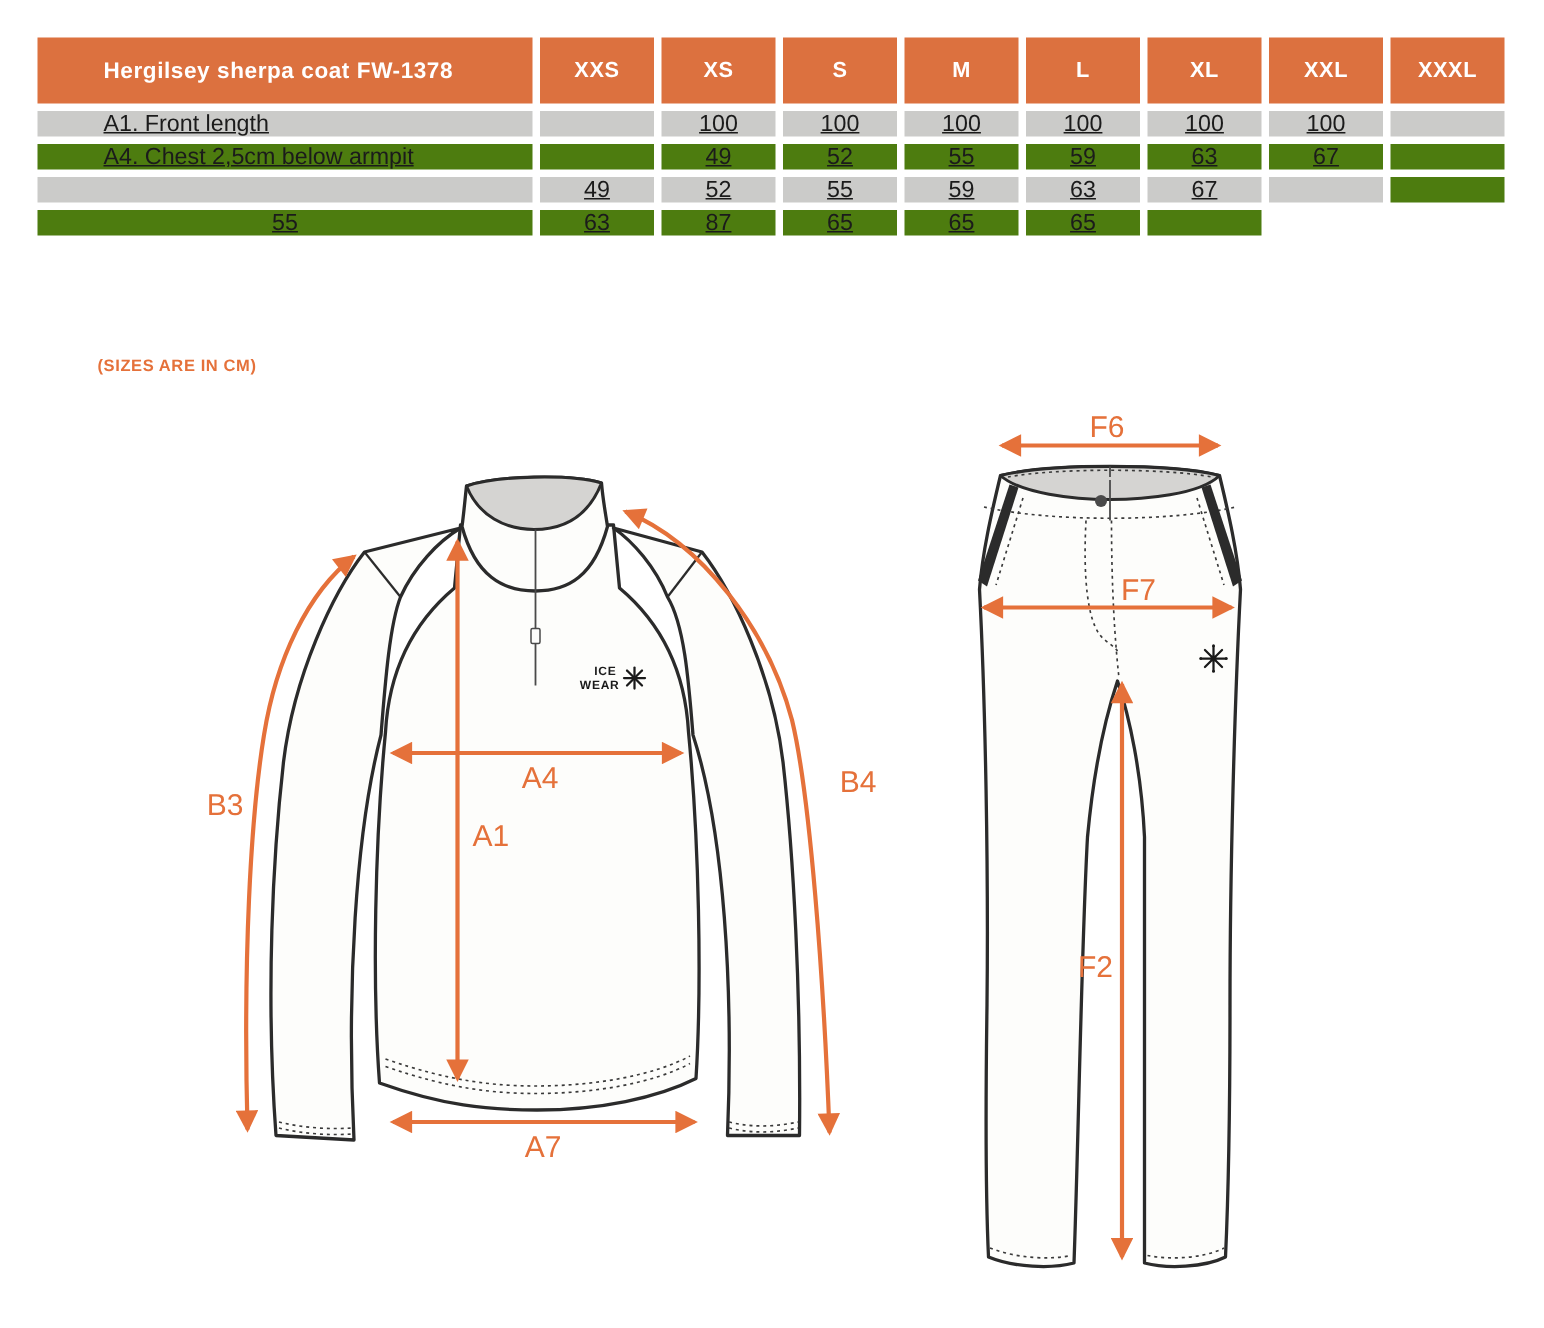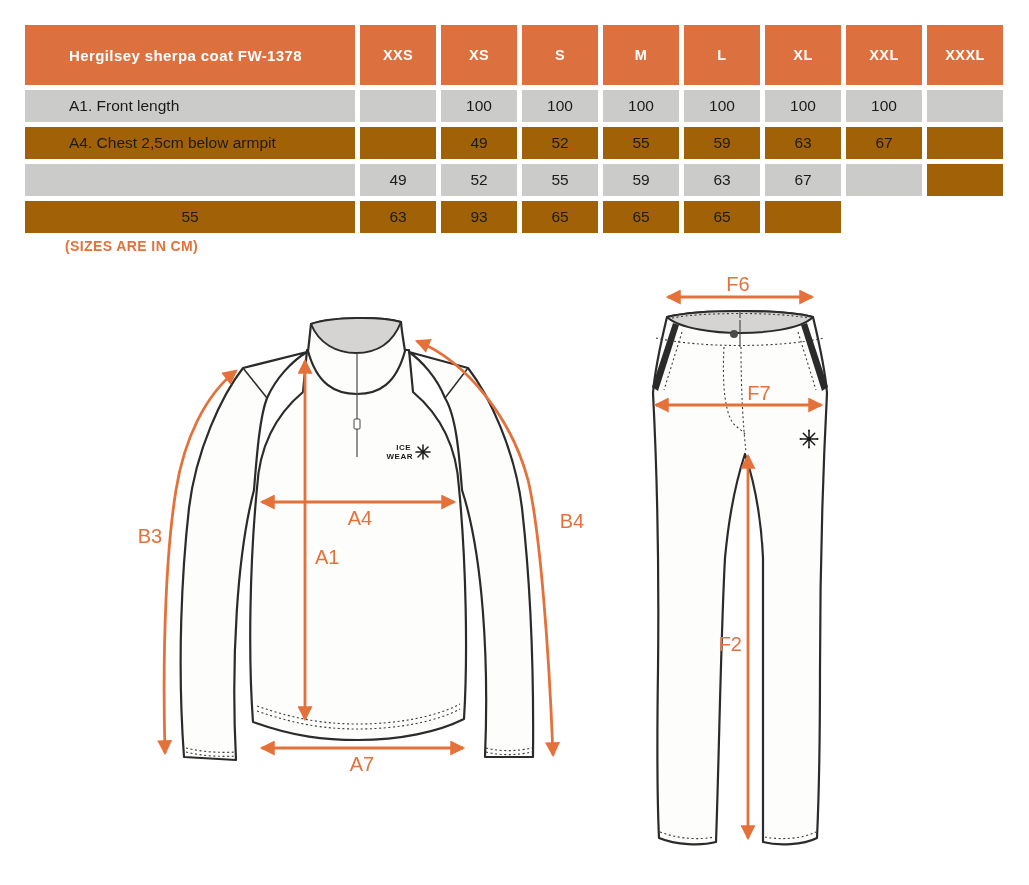--- a/index.html
+++ b/index.html
@@ -1,28 +1,28 @@
 <!DOCTYPE html>
 <html><head>
 <meta charset="utf-8">
 <style>
   html,body{margin:0;padding:0;background:#ffffff;}
   .page{position:relative;width:1029px;height:885px;background:#ffffff;overflow:hidden;
         font-family:"Liberation Sans",sans-serif;}
   .size-table{position:absolute;left:25px;top:25px;display:grid;
         grid-template-columns:330px repeat(8,76px);gap:5px;}
-  .th{background:#DC713F;color:#ffffff;font-weight:bold;font-size:14.5px;height:60px;
+  .th{background:#DC713F;color:#ffffff;font-weight:bold;font-size:14.5px;height:44px;
         display:flex;align-items:center;justify-content:center;letter-spacing:0.4px;}
   .th-label{justify-content:flex-start;padding-left:44px;font-size:15px;}
-  .td{height:32px;display:flex;align-items:center;justify-content:center;
-        font-size:15.5px;color:#1b1b1b;}
+  .td{height:17px;display:flex;align-items:center;justify-content:center;
+        font-size:15.5px;color:#1b1b1b;text-decoration:underline;}
   .td.label{justify-content:flex-start;padding-left:44px;}
   .r0{background:#CBCBC9;}
-  .r1{background:#a16207;}
-  .sizes-note{position:absolute;left:65px;top:238px;color:#E5713A;font-size:14px;
+  .r1{background:#4d7c0f;}
+  .sizes-note{position:absolute;left:65px;top:238px;color:#E5713A;font-size:11px;
         font-weight:600;letter-spacing:0.4px;}
   .diagram-svg{position:absolute;left:0;top:270px;}
   .outline{fill:#FDFDFB;stroke:#2B2B2B;stroke-width:2.2;stroke-linejoin:round;}
   .seam{fill:none;stroke:#2B2B2B;stroke-width:1.5;}
   .grayfill{fill:#D5D4D2;stroke:#2B2B2B;stroke-width:2;stroke-linejoin:round;}
   .dotted{fill:none;stroke:#3A3A3A;stroke-width:1.1;stroke-dasharray:2 2.6;}
   .thin{fill:none;stroke:#4A4A4A;stroke-width:1.2;}
   .arrow{fill:none;stroke:#E5713A;stroke-width:2.8;}
   .alabel{fill:#E5713A;font-size:20px;font-weight:500;font-family:"Liberation Sans",sans-serif;}
   .logotext{fill:#1a1a1a;font-weight:bold;font-family:"Liberation Sans",sans-serif;letter-spacing:0.5px;}
@@ -69,21 +69,21 @@
     <div class="td r0">52</div>
     <div class="td r0">55</div>
     <div class="td r0">59</div>
     <div class="td r0">63</div>
     <div class="td r0">67</div>
     <div class="td r0"></div>
 
     <div class="td r1"></div>
     <div class="td r1">55</div>
     <div class="td r1">63</div>
-    <div class="td r1">93</div>
+    <div class="td r1">87</div>
     <div class="td r1">65</div>
     <div class="td r1">65</div>
     <div class="td r1">65</div>
     <div class="td r1"></div>
   </div>
 
   <div class="sizes-note">(SIZES ARE IN CM)</div>
 
   <svg class="diagram-svg" width="1029" height="615" viewBox="0 270 1029 615" xmlns="http://www.w3.org/2000/svg">
     <defs>

